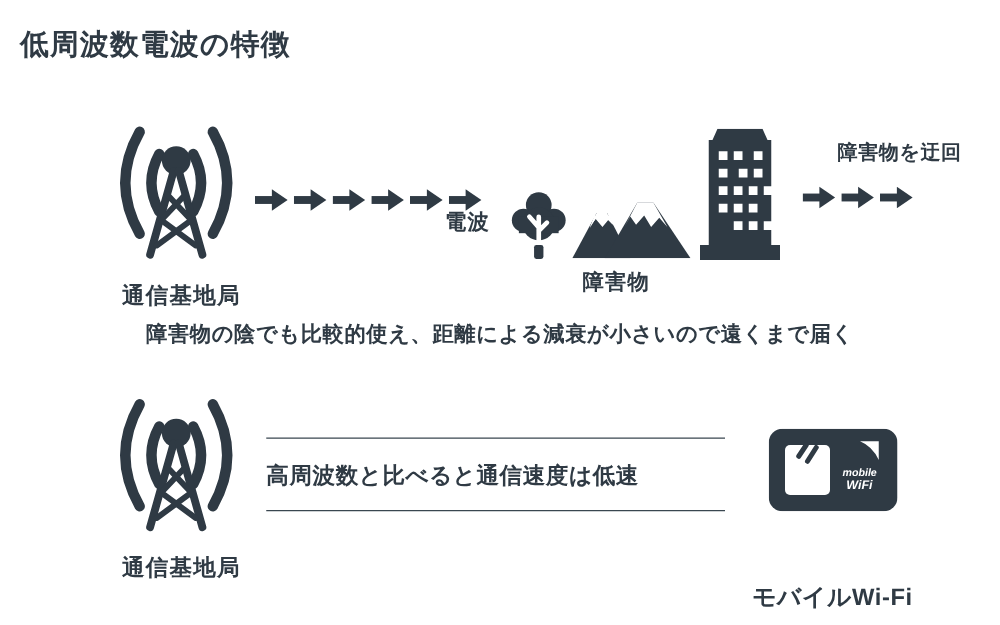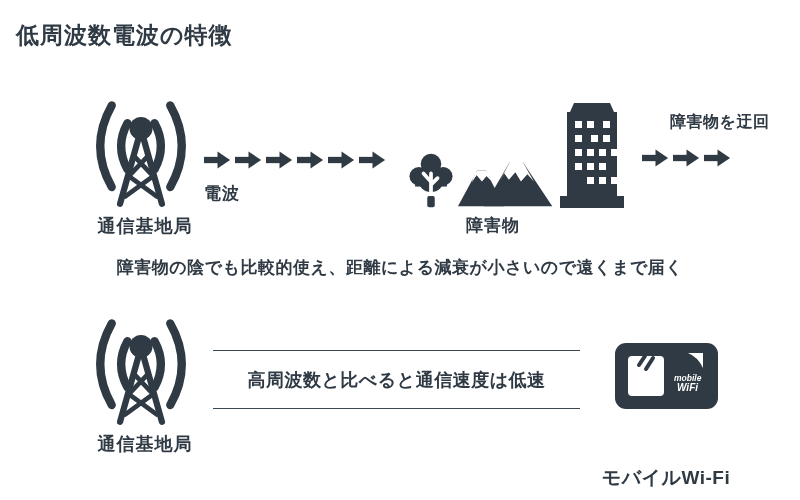--- a/index.html
+++ b/index.html
@@ -7,36 +7,36 @@
     width:800px;height:500px;position:relative;background:#ffffff;
     font-family:"Liberation Sans","DejaVu Sans",sans-serif;
     color:#2f3a44;overflow:hidden;
   }
   .abs{position:absolute;}
   
   .page-title{left:16px;top:20px;width:800px;font-size:23px;font-weight:bold;text-align:left;letter-spacing:1px;}
   
   .station-top{left:75px;top:95px;width:140px;}
   .station-bottom{left:75px;top:313px;width:140px;}
-  .station-label{margin-top:4px;font-size:18px;font-weight:bold;text-align:center;letter-spacing:1px;}
+  .station-label{margin-top:14px;font-size:18px;font-weight:bold;text-align:center;letter-spacing:1px;}
   .arrow-row{display:flex;align-items:center;gap:4px;}
   .arrows-main{left:204px;top:150px;width:188px;}
-  .wave-label{left:204px;top:182px;width:188px;font-size:17px;font-weight:bold;text-align:left;letter-spacing:1px;}
+  .wave-label{left:204px;top:166px;width:188px;font-size:17px;font-weight:bold;text-align:right;letter-spacing:1px;}
   .tree{left:407px;top:151px;}
   .mountains{left:456px;top:158px;}
   .building{left:556px;top:103px;}
   .obstacles-label{left:408px;top:214px;width:170px;font-size:17px;font-weight:bold;text-align:center;letter-spacing:1px;}
   .bypass-label{left:638px;top:112px;width:150px;font-size:16px;font-weight:bold;letter-spacing:0.5px;margin-left:32px;}
   .arrows-bypass{left:642px;top:148px;width:94px;}
   
   .mid-caption{left:0;top:256px;width:800px;font-size:17px;font-weight:bold;text-align:center;letter-spacing:0.5px;}
   
   .speed-box{left:213px;top:350px;width:367px;height:57px;
     border-top:1.5px solid #3a4750;border-bottom:1.5px solid #3a4750;
-    display:flex;align-items:center;justify-content:center;}
+    display:flex;align-items:center;}
   .speed-text{font-size:18px;font-weight:bold;letter-spacing:0.5px;}
   .device{left:615px;top:343px;}
   .device-label{left:596px;top:423px;width:140px;font-size:19px;font-weight:bold;text-align:center;letter-spacing:0.5px;margin-top:42px;}
   svg{display:block;}
 </style>
 </head>
 <body>
 
 <svg width="0" height="0" style="position:absolute" aria-hidden="true">
   <defs>

